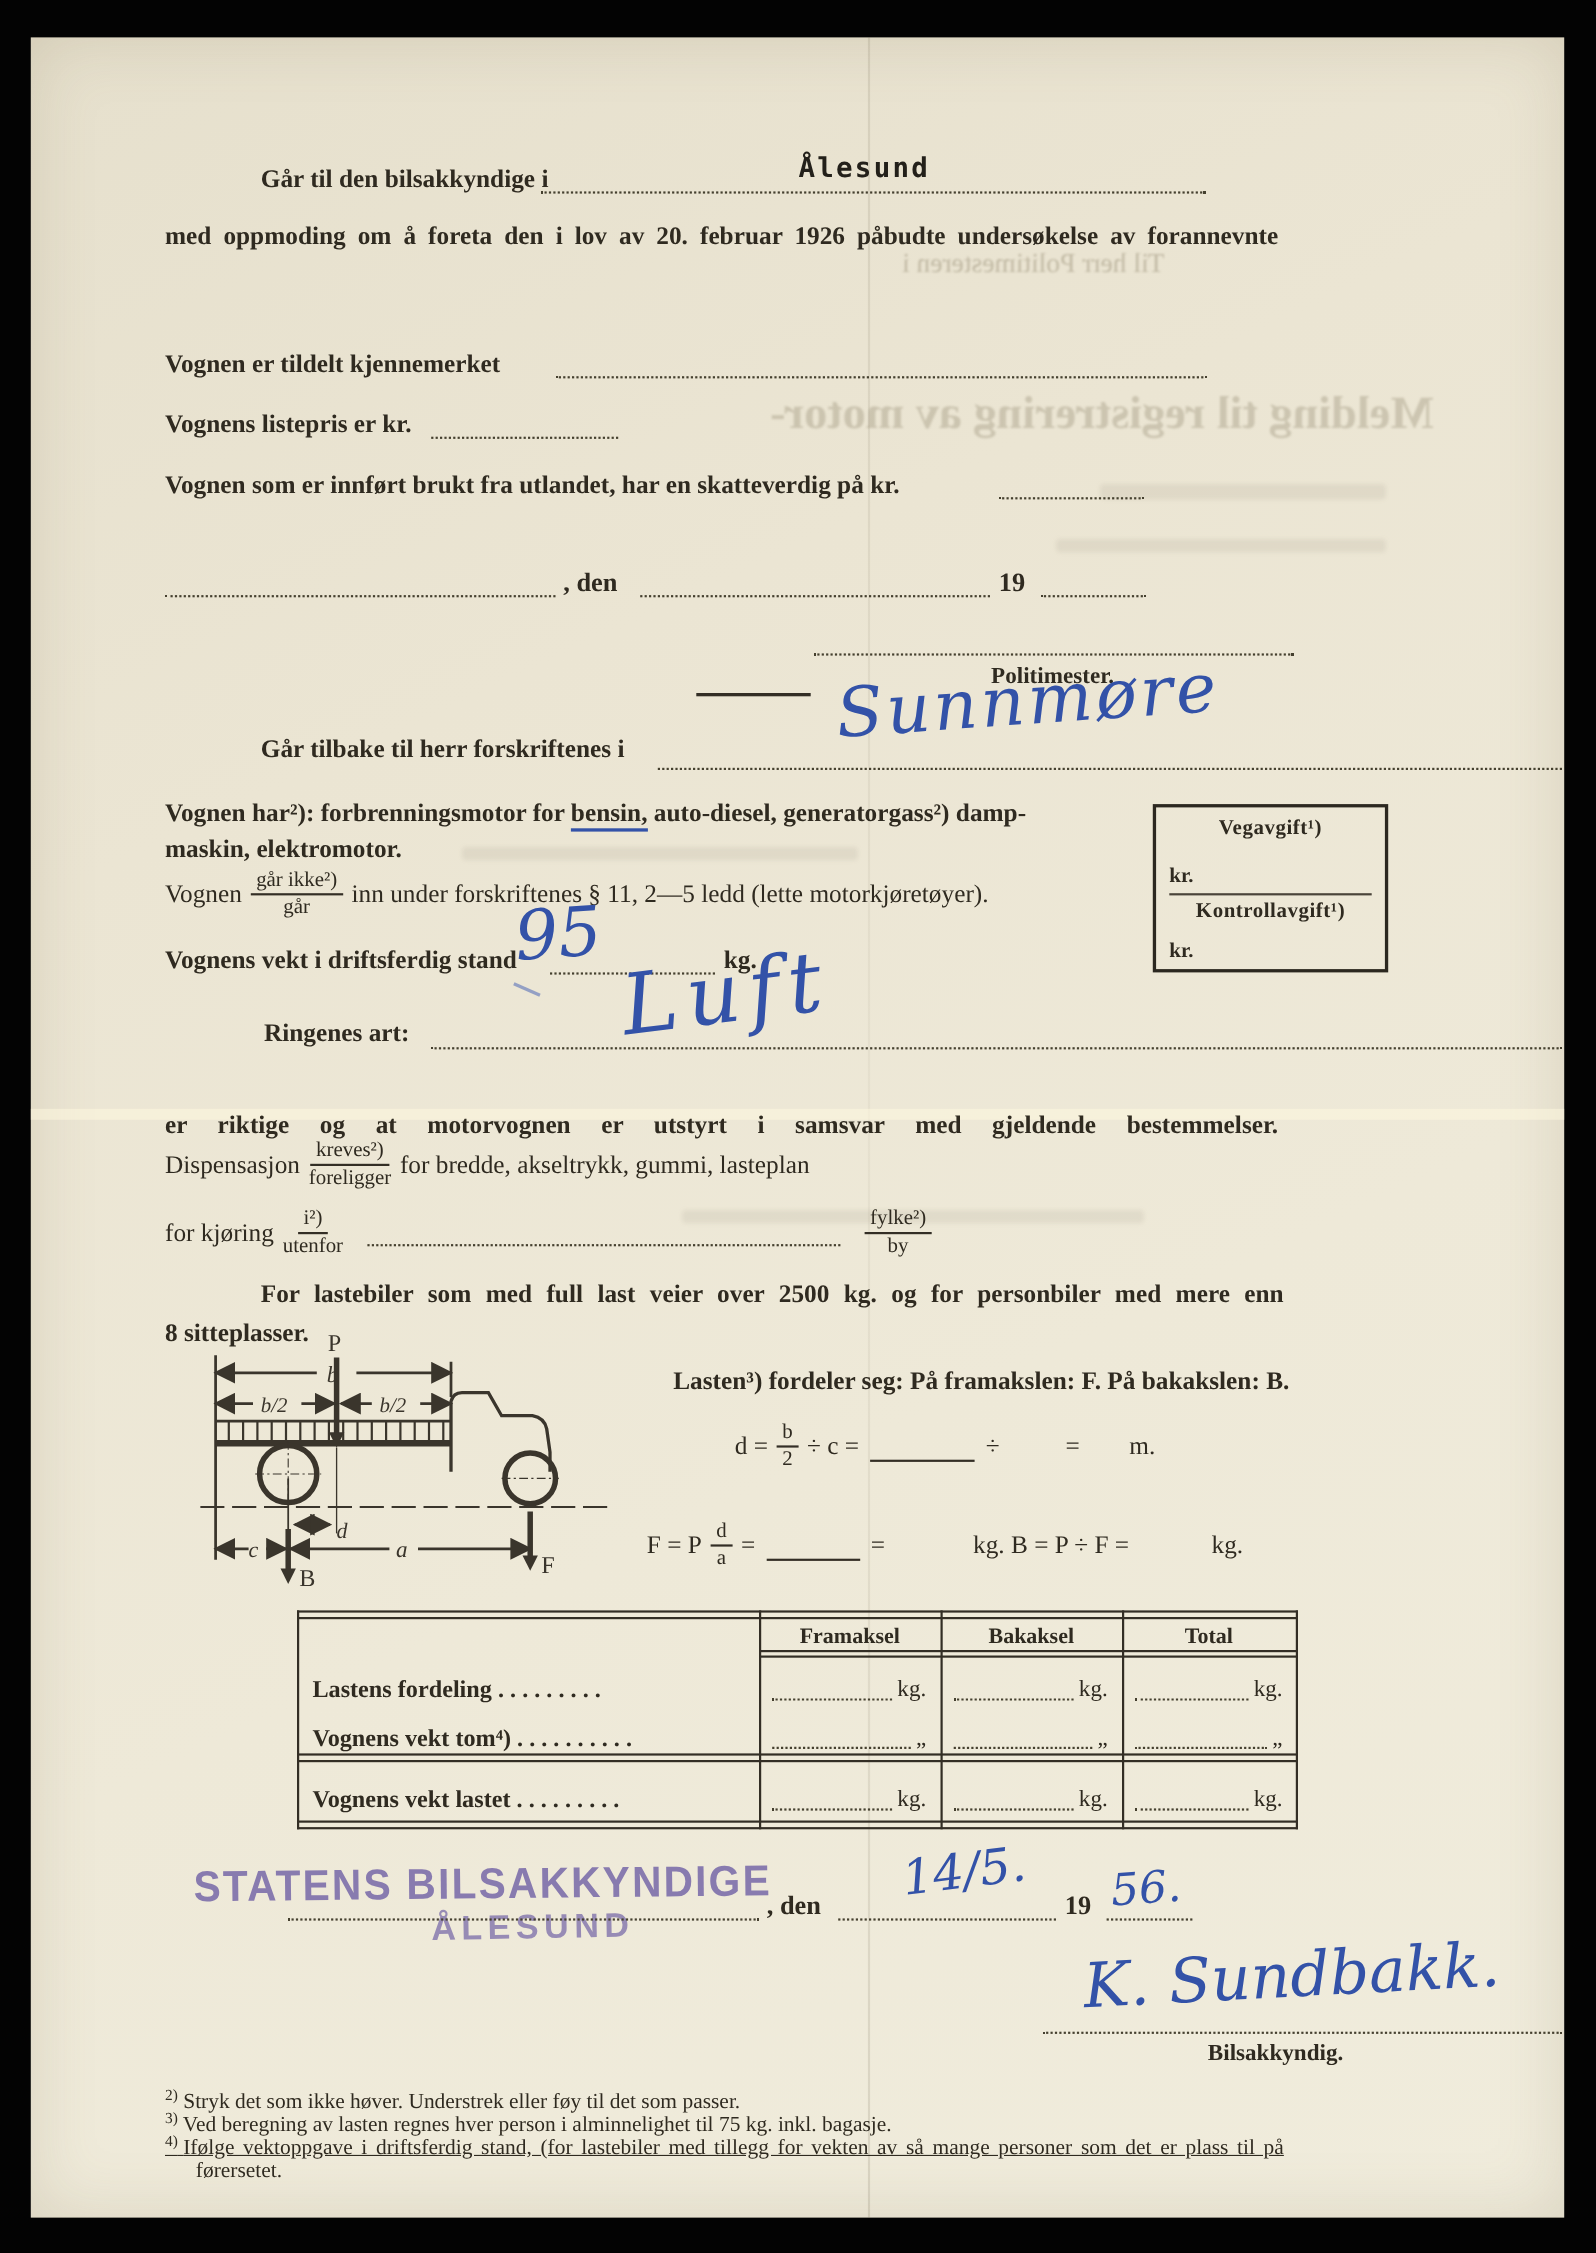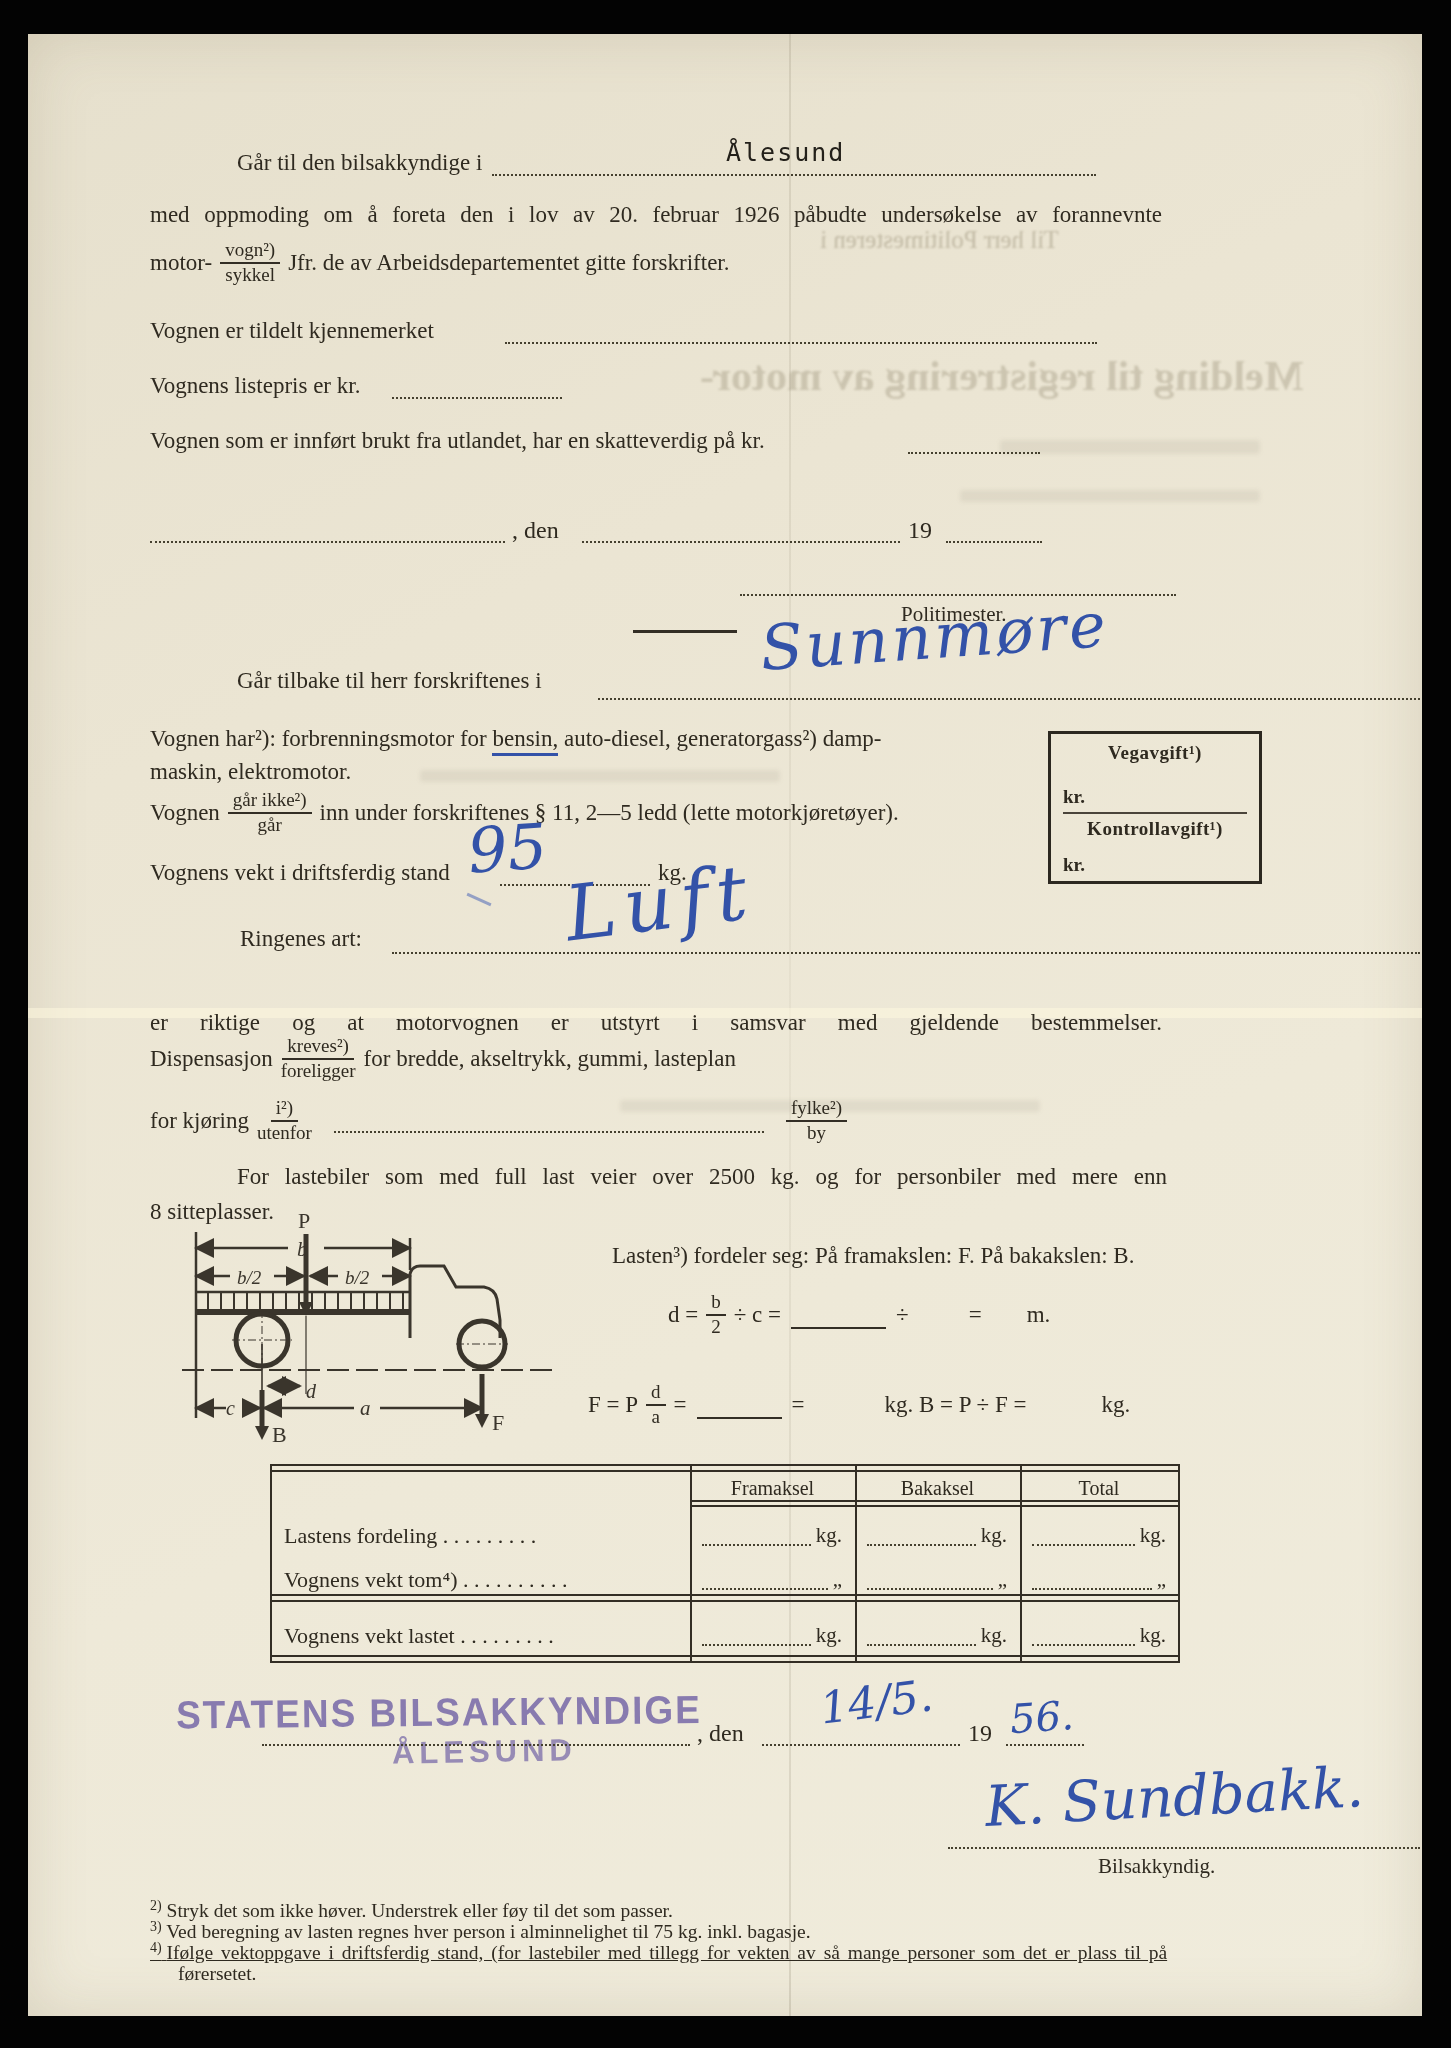--- a/index.html
+++ b/index.html
@@ -1,21 +1,21 @@
 <!DOCTYPE html>
 <html><head>
 <meta charset="utf-8">
 <style>
   html,body{margin:0;padding:0;background:#000;}
   .canvas{position:relative;width:1451px;height:2048px;background:#030303;overflow:hidden;
           font-family:"Liberation Serif",serif;color:#2f2a20;}
   .paper{position:absolute;left:28px;top:34px;width:1394px;height:1982px;
          background:linear-gradient(155deg,#e6e0cd 0%,#ebe5d3 30%,#eee9d8 62%,#f0ecdc 100%);
          box-shadow:inset 0 0 60px rgba(120,105,70,.18);}
-  .t{position:absolute;white-space:nowrap;font-size:23px;color:#2f2a20;}
+  .t{position:absolute;white-space:nowrap;font-size:23px;color:#2f2a20;font-weight:bold;}
   .just{white-space:normal;text-align:justify;text-align-last:justify;}
   .dl{position:absolute;height:0;border-bottom:2px dotted #45402f;}
   .sl{position:absolute;background:#332e25;}
   .row{position:absolute;display:flex;align-items:center;white-space:nowrap;font-size:23px;}
   .frac{display:inline-flex;flex-direction:column;align-items:center;line-height:1.1;font-size:19px;margin:0 8px;}
   .frac .ft{padding:0 5px 1px 5px;border-bottom:2px solid #332e25;}
   .frac .fb{padding-top:1px;}
   .blank{border-bottom:2px solid #332e25;height:26px;}
   .hw{position:absolute;font-family:"DejaVu Serif",serif;font-style:italic;color:#3352a8;white-space:nowrap;}
   .mono{font-family:"DejaVu Sans Mono",monospace;}
@@ -47,28 +47,20 @@
   <div class="blob" style="left:960px;top:490px;width:300px;height:12px;"></div>
   <div class="blob" style="left:420px;top:770px;width:360px;height:12px;"></div>
   <div class="blob" style="left:620px;top:1100px;width:420px;height:12px;"></div>
 
   <div class="t" style="left:237px;top:150px;">Går til den bilsakkyndige i</div>
   <div class="dl" style="left:492px;top:174px;width:604px;"></div>
   <div class="t mono" style="left:726px;top:138px;font-size:25px;letter-spacing:2px;color:#23201a;">Ålesund</div>
 
   <div class="t just" style="left:150px;top:202px;width:1012px;">med oppmoding om å foreta den i lov av 20. februar 1926 påbudte undersøkelse av forannevnte</div>
 
-  <div class="row" style="left:150px;top:240px;">
-    <span>motor-</span>
-    <span class="frac">
-      <span class="ft">vogn²)</span>
-      <span class="fb">sykkel</span>
-    </span>
-    <span>Jfr. de av Arbeidsdepartementet gitte forskrifter.</span>
-  </div>
 
   <div class="t" style="left:150px;top:318px;">Vognen er tildelt kjennemerket</div>
   <div class="dl" style="left:505px;top:342px;width:592px;"></div>
 
   <div class="t" style="left:150px;top:373px;">Vognens listepris er kr.</div>
   <div class="dl" style="left:392px;top:397px;width:170px;"></div>
 
   <div class="t" style="left:150px;top:428px;">Vognen som er innført brukt fra utlandet, har en skatteverdig på kr.</div>
   <div class="dl" style="left:908px;top:452px;width:132px;"></div>
 

